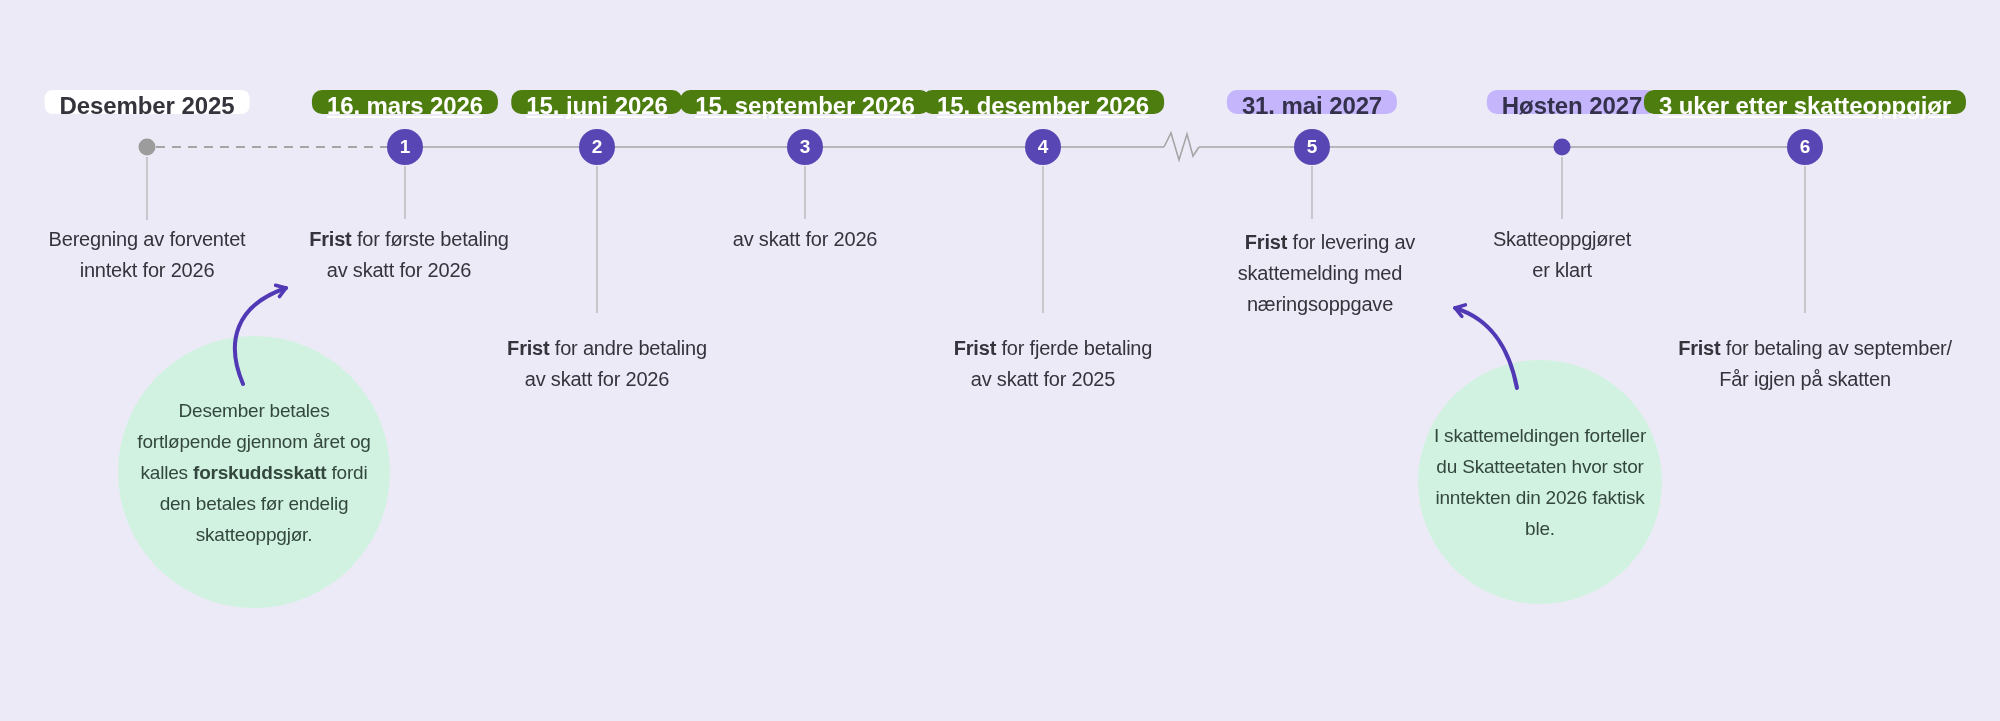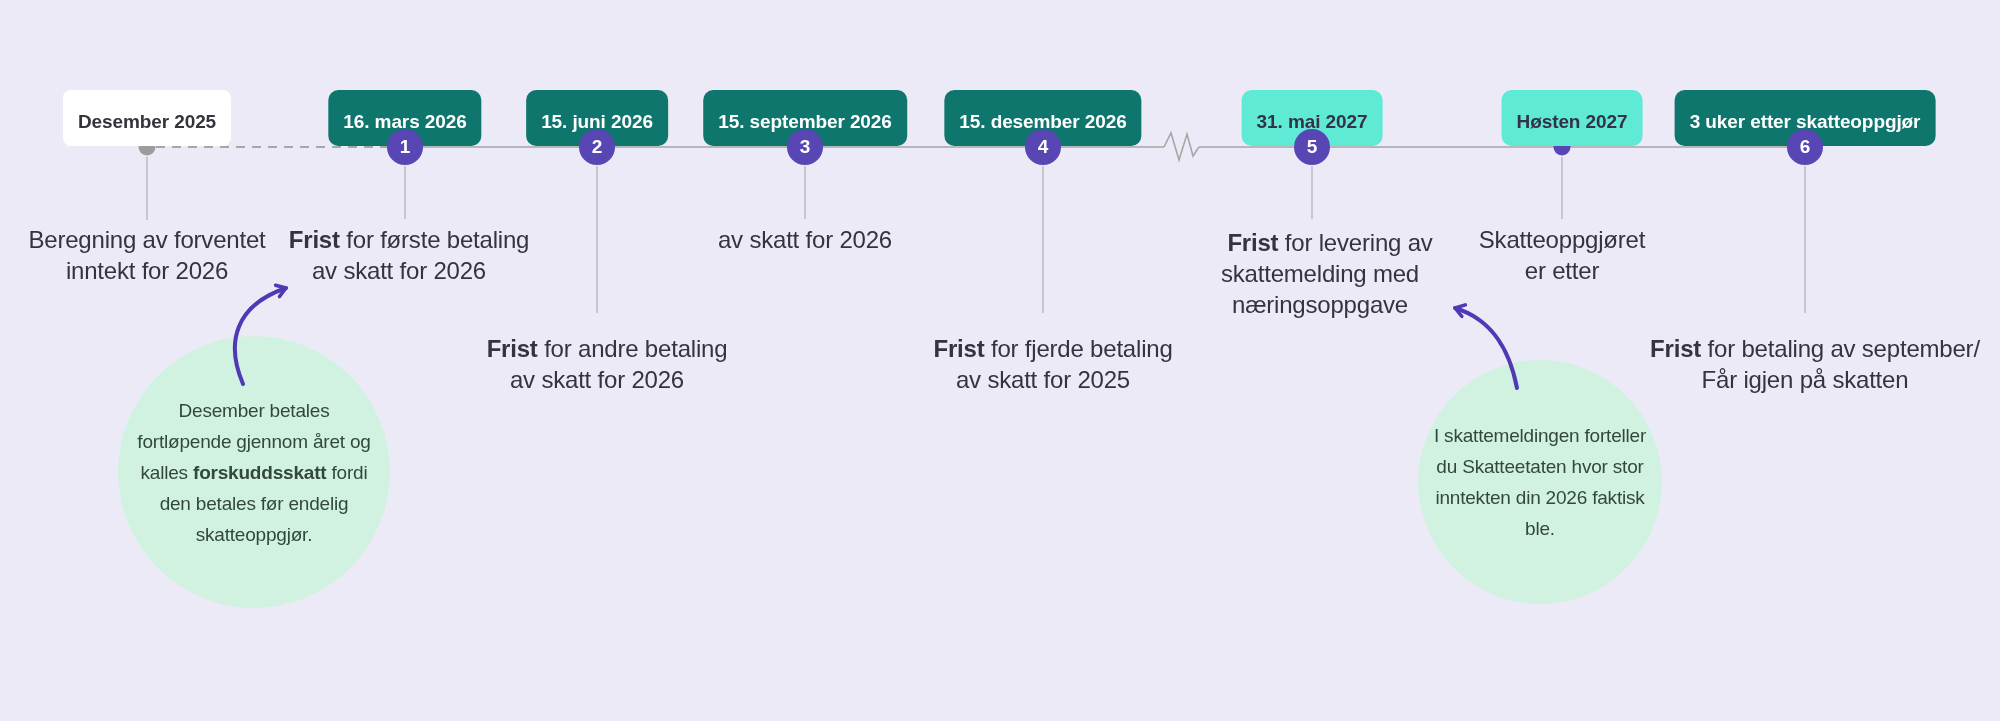--- a/index.html
+++ b/index.html
@@ -19,39 +19,39 @@
     text-align:center;
   }
   .callout-inner{
     font-size:19px;line-height:31px;color:#33473e;letter-spacing:-0.2px;
   }
   .callout-inner .bold{font-weight:700;}
   .badge{
     position:absolute;top:90px;z-index:3;
     transform:translateX(-50%);
     height:24px;line-height:32px;
-    padding:16px 15px;border-radius:10px;
-    font-size:19px;font-weight:600;letter-spacing:-0.1px;
+    padding:0 15px;border-radius:10px;
+    font-size:24px;font-weight:600;letter-spacing:-0.1px;
     white-space:nowrap;
   }
-  .badge.purple{background:#0f766e;color:#ffffff;}
-  .badge.light{background:#5eead4;color:#34324a;}
+  .badge.purple{background:#4d7c0f;color:#ffffff;text-decoration:underline;}
+  .badge.light{background:#c4b5fd;color:#34324a;}
   .badge.white{background:#ffffff;color:#35343c;border-radius:8px;}
   .node{
     position:absolute;top:129px;z-index:4;
     transform:translateX(-50%);
     width:36px;height:36px;border-radius:50%;
     background:#5746b4;color:#ffffff;
     font-size:19px;font-weight:700;
     display:flex;align-items:center;justify-content:center;
   }
   .desc{
     position:absolute;z-index:3;
     transform:translateX(-50%);
-    text-align:center;font-size:24px;line-height:31px;
+    text-align:center;font-size:20px;line-height:31px;
     letter-spacing:-0.2px;color:#35343c;
   }
   .desc.upper{top:224px;}
   .desc.lower{top:333px;}
   .dline{white-space:nowrap;}
   .desc .bold{font-weight:700;margin-left:20px;}
 </style>
 </head>
 <body>
 
@@ -144,21 +144,21 @@
       <div class="dline"><span class="bold">Frist</span><span> for levering av</span></div>
       <div class="dline">skattemelding med</div>
       <div class="dline">næringsoppgave</div>
     </div>
   </div>
 
   <div>
     <div class="badge light" style="left:1556px;margin-left:16px;">Høsten 2027</div>
     <div class="desc upper" style="left:1562px;">
       <div class="dline">Skatteoppgjøret</div>
-      <div class="dline">er etter</div>
+      <div class="dline">er klart</div>
     </div>
   </div>
 
   <div>
     <div class="badge purple" style="left:1805px;">3 uker etter skatteoppgjør</div>
     <div class="node" style="left:1805px;">6</div>
     <div class="desc lower" style="left:1805px;">
       <div class="dline"><span class="bold">Frist</span><span> for betaling av september/</span></div>
       <div class="dline">Får igjen på skatten</div>
     </div>

